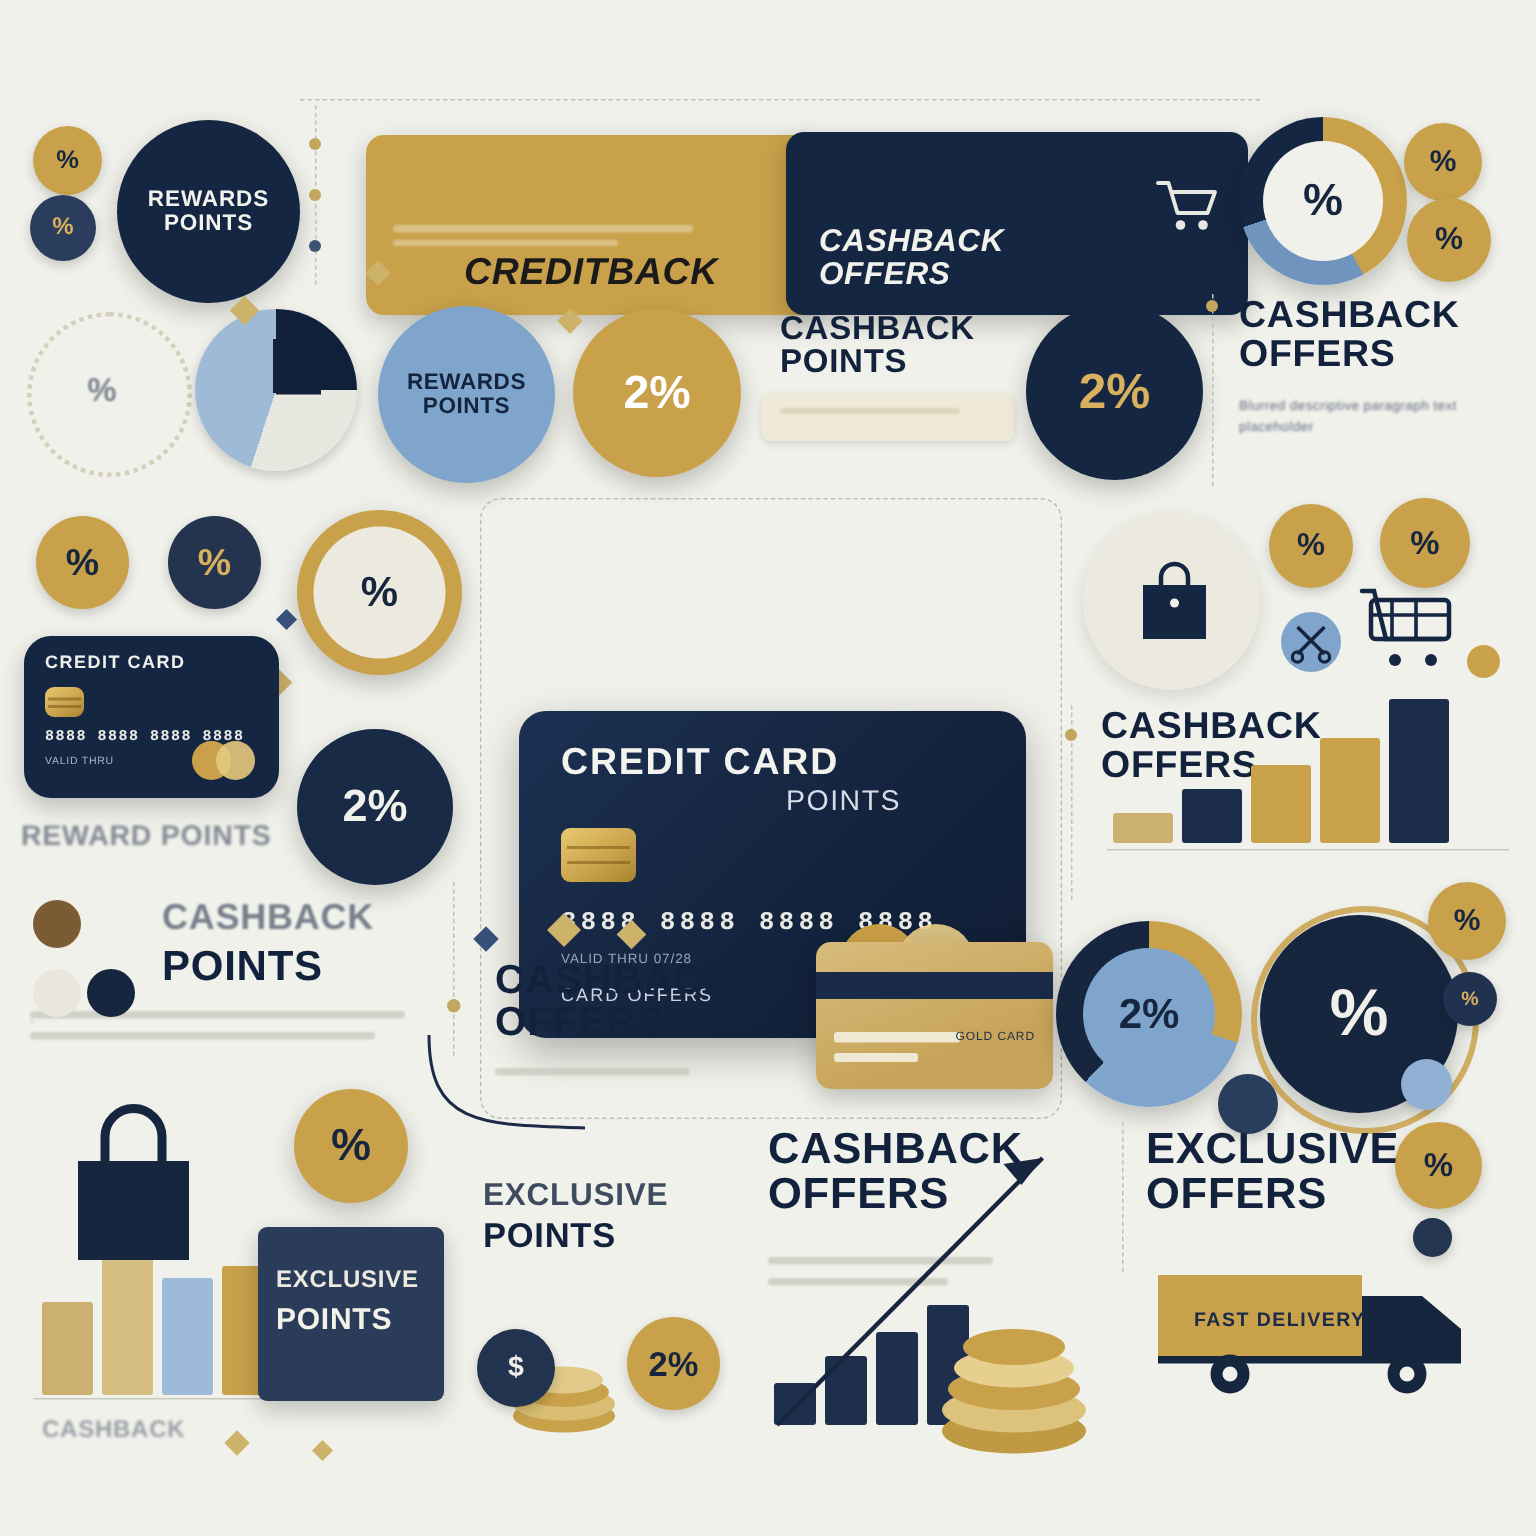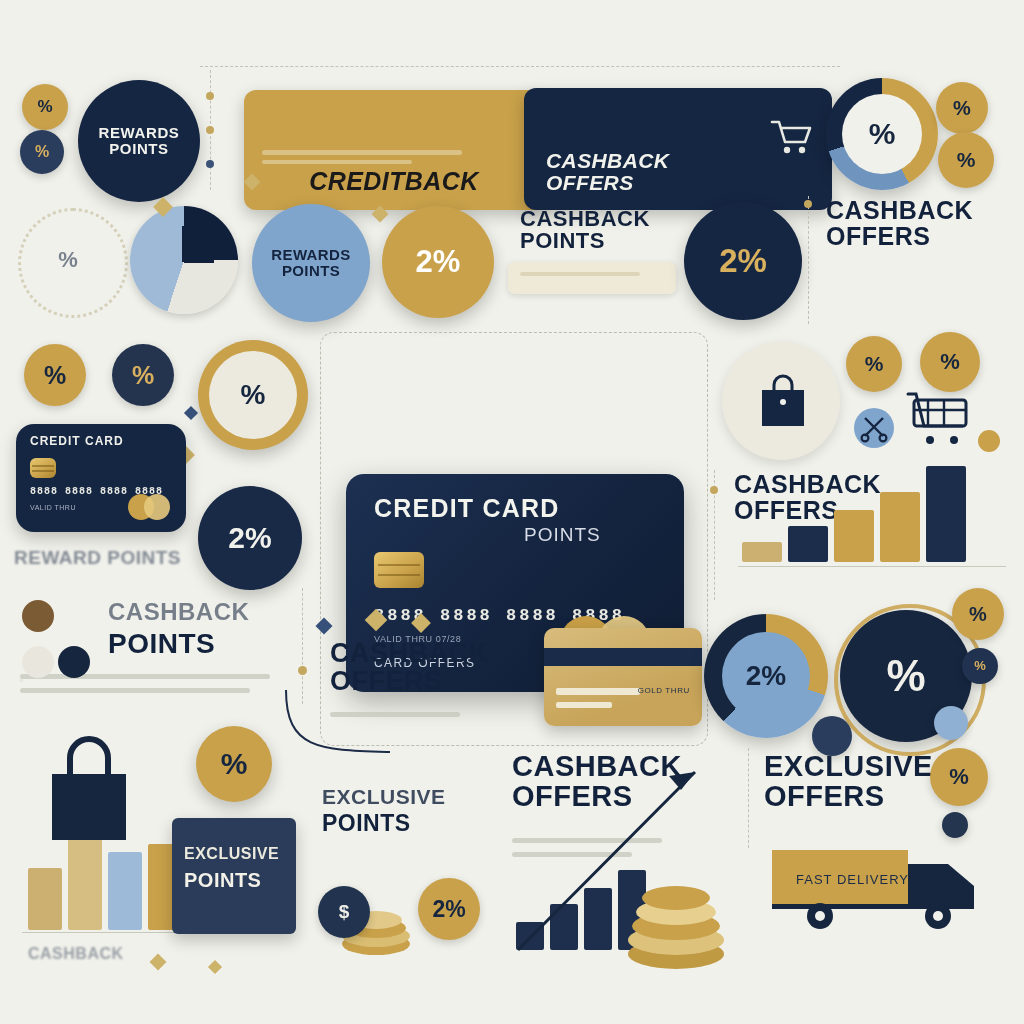--- a/index.html
+++ b/index.html
@@ -88,21 +88,21 @@
   }
   .blurtext{
     position:absolute;color:#46506a;font-size:9px;letter-spacing:.3px;
     filter:blur(.9px);opacity:.85;line-height:1.5;
   }
   .diamond{position:absolute;background:#cdb26a;transform:rotate(45deg);}
   .diamond.nv{background:#36507a;}
 
   .bag{position:absolute;}
   .cart{position:absolute;}
-  .truck{position:absolute;}
+  .truck{position:absolute;font-weight:bold;}
   .coin{position:absolute;border-radius:50%;}
 </style>
 </head>
 <body>
 
 <div id="stage">
 
   <div class="hline" style="top:66px;left:200px;width:640px;"></div>
 
   <div class="abs circle gold shadow-s badge navytxt" style="left:22px;top:84px;width:46px;height:46px;font-size:17px;">%</div>
@@ -174,20 +174,21 @@
   <div class="abs circle navy shadow-m badge goldtxt" style="left:684px;top:202px;width:118px;height:118px;font-size:33px;">2%</div>
 
   <div class="vline" style="left:808px;top:196px;height:128px;"></div>
   <div class="abs circle" style="left:804px;top:200px;width:8px;height:8px;background:#c3a75e;"></div>
   <div class="abs circle" style="left:804px;top:256px;width:8px;height:8px;background:#2f4straightforward;background:#2f4straight;"></div>
 
   <div class="abs ttl" style="left:826px;top:198px;font-size:25px;">
     <div>CASHBACK</div>
     <div>OFFERS</div>
   </div>
+  <div class="blurtext" style="left:826px;top:264px;width:190px;">Blurred descriptive paragraph text placeholder</div>
 
   <div class="dashed-box" style="left:320px;top:332px;width:386px;height:412px;"></div>
 
   <div class="abs circle gold shadow-s badge navytxt" style="left:24px;top:344px;width:62px;height:62px;font-size:25px;">%</div>
   <div class="abs circle shadow-s badge goldtxt" style="left:112px;top:344px;width:62px;height:62px;background:#24344f;font-size:25px;">%</div>
   <div class="abs circle shadow-m" style="left:198px;top:340px;width:110px;height:110px;background:#c9a14a;">
     <div class="abs circle" style="left:11px;top:11px;width:88px;height:88px;background:#eceadf;"></div>
     <div class="abs badge navytxt" style="left:11px;top:11px;width:88px;height:88px;font-size:28px;">%</div>
   </div>
   <div class="diamond" style="left:178px;top:448px;width:14px;height:14px;"></div>
@@ -290,21 +291,21 @@
   </div>
   <div class="blurline" style="left:330px;top:712px;width:130px;height:5px;"></div>
   <div class="diamond" style="left:368px;top:612px;width:16px;height:16px;"></div>
   <div class="diamond" style="left:414px;top:616px;width:14px;height:14px;"></div>
 
   <div class="abs shadow-m" style="left:544px;top:628px;width:158px;height:98px;border-radius:10px;
        background:linear-gradient(160deg,#d8bc7c,#c7a459 70%);">
     <div class="abs" style="left:0;top:20px;width:158px;height:18px;background:#1a2b49;"></div>
     <div class="abs" style="left:12px;top:60px;width:84px;height:7px;background:#efe8d3;border-radius:2px;"></div>
     <div class="abs" style="left:12px;top:74px;width:56px;height:6px;background:#efe8d3;border-radius:2px;"></div>
-    <div class="abs" style="right:12px;top:58px;font-size:8px;color:#20304b;letter-spacing:.6px;">GOLD THRU</div>
+    <div class="abs" style="right:12px;top:58px;font-size:8px;color:#20304b;letter-spacing:.6px;">GOLD CARD</div>
   </div>
 
   <div class="abs circle shadow-m" style="left:704px;top:614px;width:124px;height:124px;
        background:conic-gradient(#c9a14a 0 30%, #7fa5cc 30% 62%, #16263f 62% 100%);">
     <div class="abs circle" style="left:18px;top:18px;width:88px;height:88px;background:#7fa5cc;"></div>
     <div class="abs badge" style="left:18px;top:18px;width:88px;height:88px;font-size:28px;color:#16263f;">2%</div>
   </div>
 
   <div class="abs circle shadow-m" style="left:840px;top:610px;width:132px;height:132px;background:#16263f;">
     <div class="abs circle" style="left:-6px;top:-6px;width:144px;height:144px;border:4px solid #c9a14a;border-radius:50%;opacity:.85;"></div>

